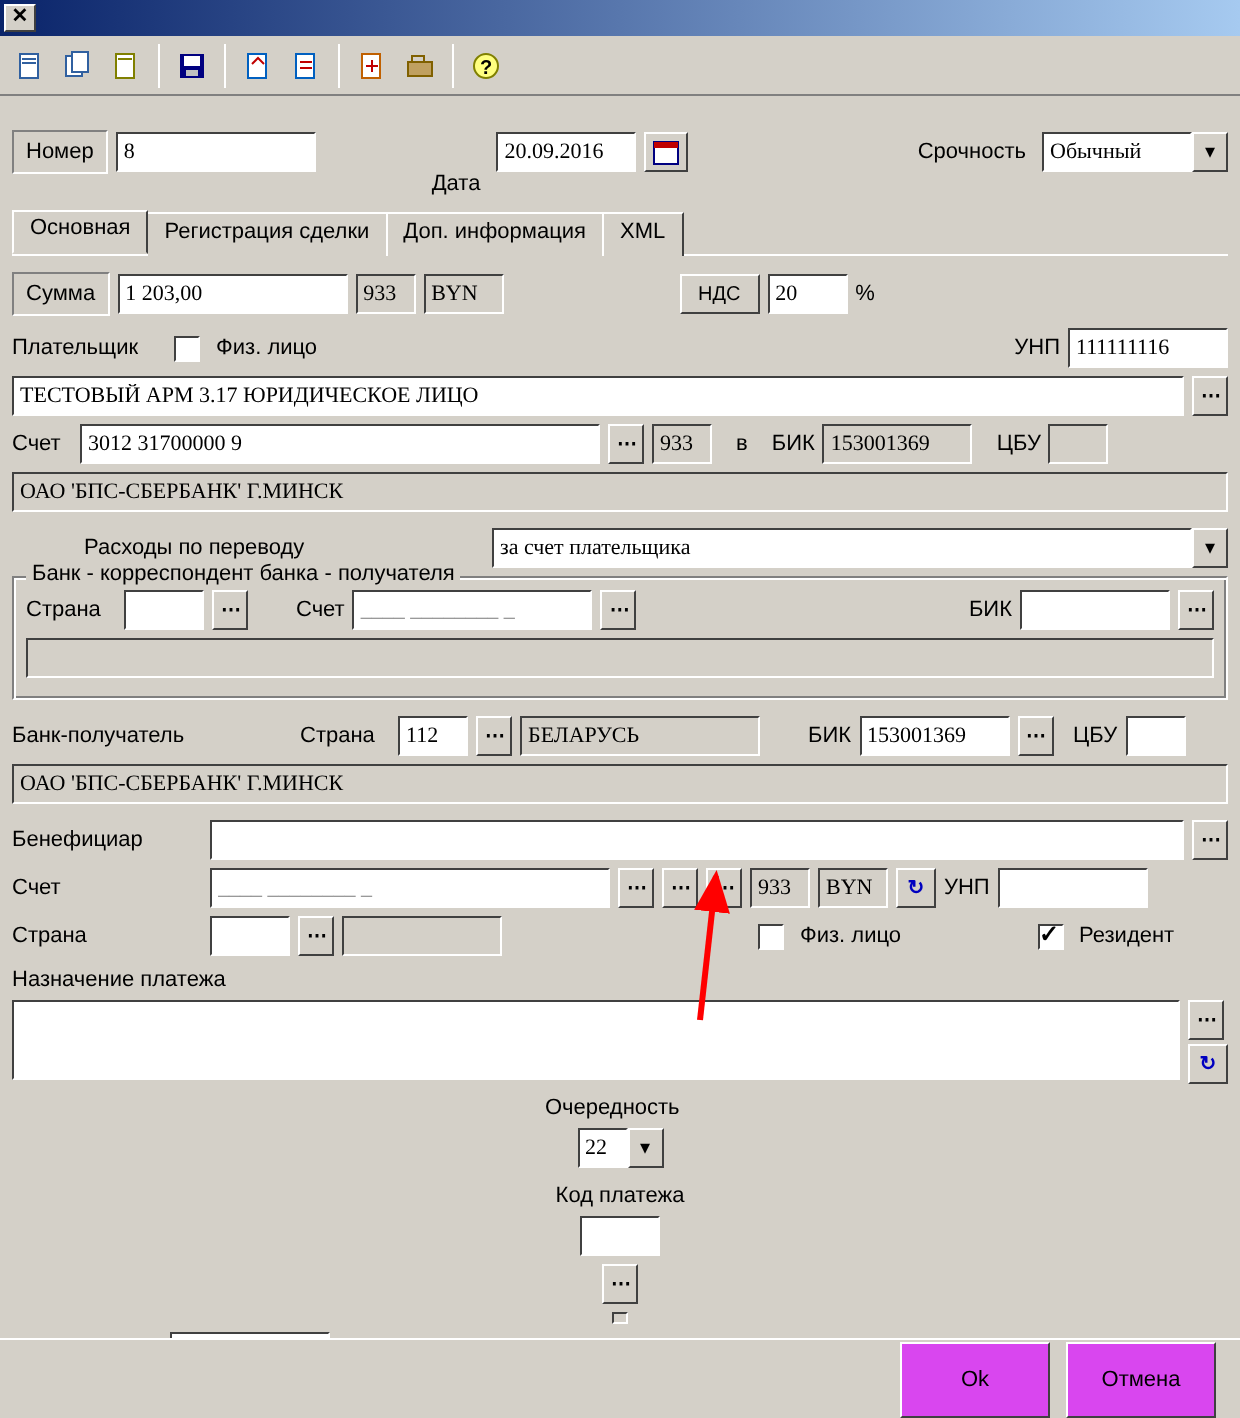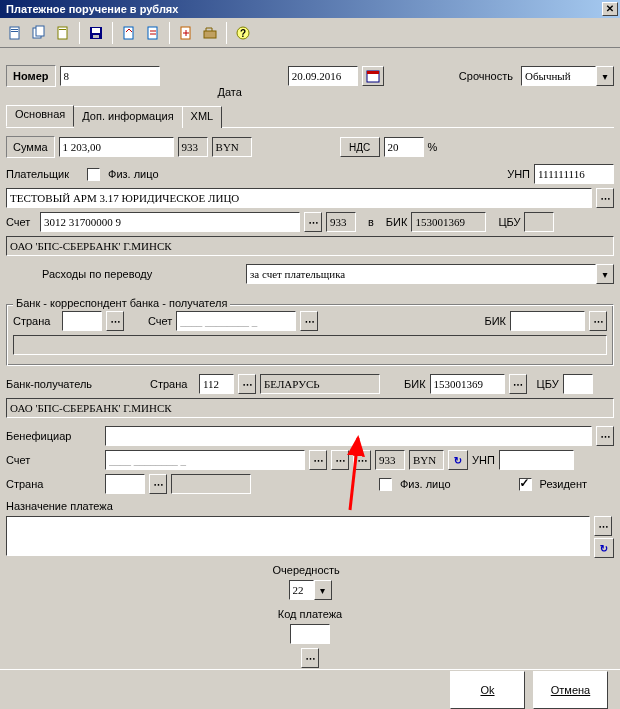--- a/index.html
+++ b/index.html
@@ -114,43 +114,42 @@
   }
   .footer {
     position:absolute; bottom:0; left:0; right:0;
     height:40px; background:#d4d0c8;
     border-top:1px solid #fff;
     display:flex; justify-content:flex-end; align-items:center;
     padding:0 12px; gap:8px;
   }
   .big-btn {
     width:75px; height:38px;
-    background:#ffffff;
+    background:#d946ef;
     border:1px solid #fff;
     border-right-color:#404040; border-bottom-color:#404040;
-    display:flex;align-items:center;justify-content:center;text-decoration:underline;
+    display:flex;align-items:center;justify-content:center;
   }
   textarea {
     border: 1px solid #808080;
     border-top-color:#404040; border-left-color:#404040;
     border-right-color:#fff; border-bottom-color:#fff;
     background:#fff; font:11px Tahoma; padding:2px; resize:none;
   }
   .red-arrow {
     position:absolute;
     left:280px; top:430px;
     pointer-events:none;
     z-index:100;
   }
 </style>
 </head>
 <body>
 
 <div class="titlebar">
-  <span class="titlebar-text">Платежное поручение в рублях</span>
   <div class="title-btn">✕</div>
 </div>
 
 <div class="toolbar">
   <div class="tb-btn">
       <svg width="16" height="16">
         <rect x="3" y="2" width="9" height="12" fill="#fff" stroke="#3060a0"></rect>
         <rect x="4" y="4" width="7" height="1" fill="#3060a0"></rect>
         <rect x="4" y="6" width="7" height="1" fill="#3060a0"></rect>
       </svg>
@@ -206,43 +205,44 @@
       <svg width="16" height="16">
         <circle cx="8" cy="8" r="6" fill="#ffff80" stroke="#808000"></circle>
         <text x="8" y="12" text-anchor="middle" font-size="10" font-weight="bold" fill="#000">?</text>
       </svg>
     </div>
 </div>
 
 <div class="form-area">
 
   <div class="row" style="margin-bottom:8px;">
-    <div class="inset" style="padding:4px 6px;display:flex;align-items:center;font-weight:bold;">
+    <div class="inset" style="padding:4px 6px;display:flex;align-items:center;">
       <span class="label">Номер</span>
     </div>
     <input type="text" style="width: 100px;" value="8">
     <div style="flex:0 0 50px"></div>
     <span class="label" style="margin-right:4px;margin-top:32px;">Дата</span>
-    <input type="text" style="width: 70px; margin-left: 38px;" value="20.09.2016">
+    <input type="text" style="width: 70px;" value="20.09.2016">
     <div class="btn3d" style="width:22px;">
         <svg width="14" height="14">
           <rect x="1" y="2" width="12" height="11" fill="#fff" stroke="#000080"></rect>
           <rect x="1" y="2" width="12" height="3" fill="#c00000"></rect>
         </svg>
       </div>
     <div style="flex:1"></div>
     <span class="label" style="margin-right:4px;">Срочность</span>
     <div style="display:flex;">
       <input type="text" style="width: 75px;" value="Обычный">
       <div class="btn3d dropdown-btn">▾</div>
     </div>
   </div>
 
   <div class="tabs">
     <div class="tab active">Основная</div>
+    <div class="tab">Регистрация сделки</div>
     <div class="tab">Доп. информация</div>
     <div class="tab">XML</div>
   </div>
   <div class="tabline"></div>
 
   <div class="row" style="margin-top:8px;">
     <div class="inset" style="padding:4px 6px;"><span>Сумма</span></div>
     <input type="text" style="width: 115px;" value="1 203,00">
     <div class="ro-input" style="width:30px">933</div>
     <div class="ro-input" style="width:40px">BYN</div>
@@ -283,21 +283,21 @@
   </div>
 
   <div class="row" style="margin-top:8px;margin-left:36px;">
     <span style="width:200px;">Расходы по переводу</span>
     <div style="display:flex;flex:1;">
       <input type="text" style="flex: 1 1 0%;" value="за счет плательщика">
       <div class="btn3d dropdown-btn">▾</div>
     </div>
   </div>
 
-  <div class="groupbox" style="margin-top:20px;">
+  <div class="groupbox" style="margin-top:4px;">
     <span class="groupbox-title">Банк - корреспондент банка - получателя</span>
     <div class="row">
       <span style="width:45px;">Страна</span>
       <input type="text" style="width: 40px;">
       <div class="btn3d ellipsis-btn">⋯</div>
       <span style="margin-left:20px;">Счет</span>
       <input type="text" style="width: 120px; color: rgb(136, 136, 136);" value="____ ________ _">
       <div class="btn3d ellipsis-btn">⋯</div>
       <div style="flex:1"></div>
       <span>БИК</span>

